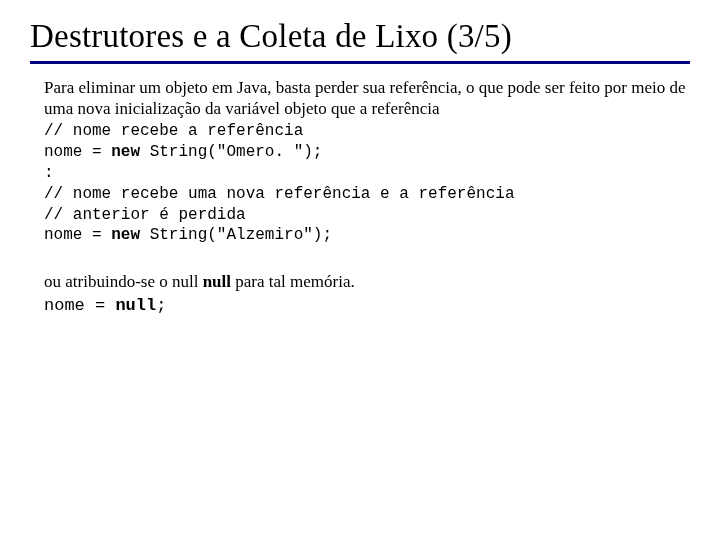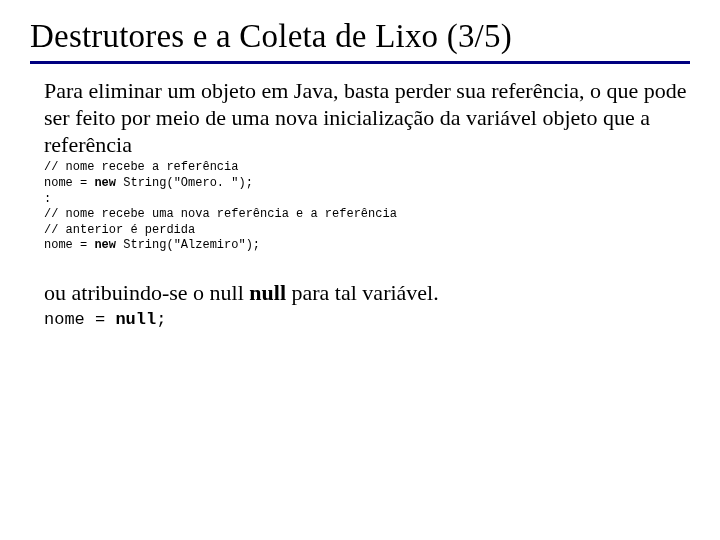--- a/index.html
+++ b/index.html
@@ -20,27 +20,27 @@
     font-weight: normal;
     letter-spacing: 0.2px;
     margin: 0 0 6px 0;
   }
   .rule {
     height: 3px;
     background: #000080;
     margin: 0 0 14px 0;
   }
   .para {
-    font-size: 22px;
+    font-size: 17px;
     line-height: 1.22;
     margin: 0 0 2px 14px;
   }
   .code {
     font-family: "Courier New", Courier, monospace;
-    font-size: 12px;
+    font-size: 16px;
     line-height: 1.30;
     white-space: pre;
     margin: 0 0 26px 14px;
   }
   .code2 {
     font-family: "Courier New", Courier, monospace;
     font-size: 17px;
     line-height: 1.28;
     white-space: pre;
     margin: 0 0 20px 14px;
@@ -57,18 +57,18 @@
 
   <p class="para">Para eliminar um objeto em Java, basta perder sua referência, o que pode ser feito por meio de uma nova inicialização da variável objeto que a referência</p>
 
   <div class="code"><span>// nome recebe a referência</span>
 <span><span>nome = </span><span class="kw">new</span><span> String("Omero. ");</span></span>
 <span>:</span>
 <span>// nome recebe uma nova referência e a referência</span>
 <span>// anterior é perdida</span>
 <span><span>nome = </span><span class="kw">new</span><span> String("Alzemiro");</span></span></div>
 
-  <p class="para"><span>ou atribuindo-se o null </span><span class="kw">null</span><span> para tal variável.</span></p>
+  <p class="para"><span>ou atribuindo-se o null </span><span class="kw">null</span><span> para tal memória.</span></p>
 
   <div class="code2"><span>nome = </span><span class="kw">null</span><span>;</span></div>
 
 
 </div>
 
 </body></html>

